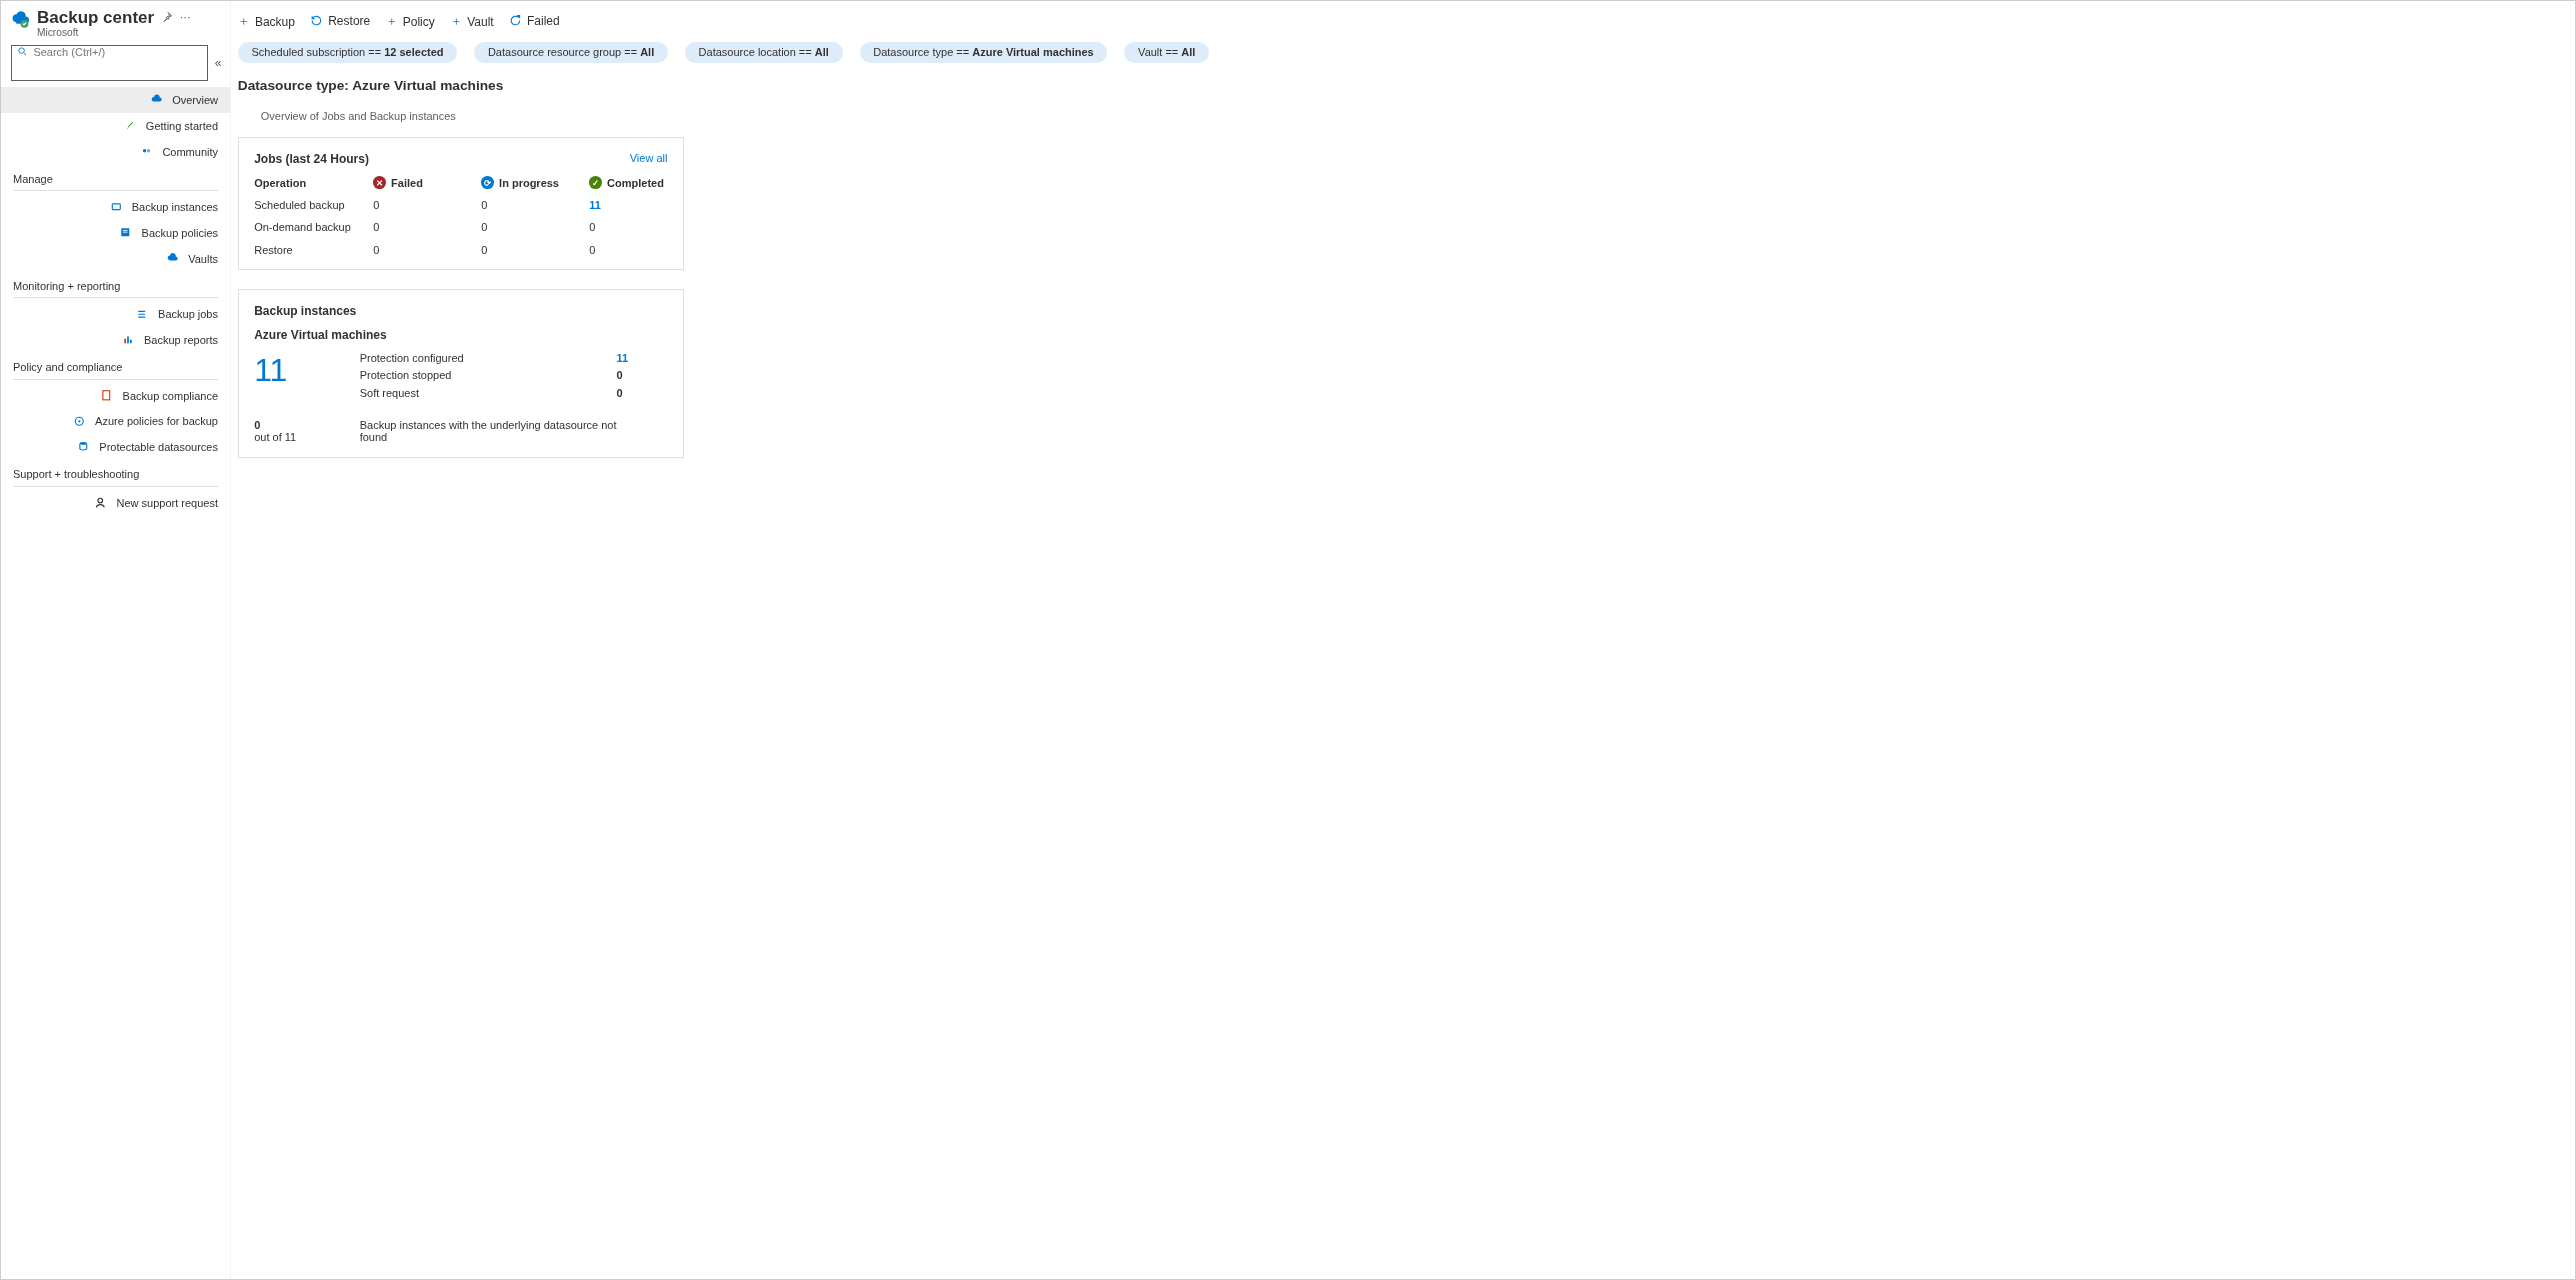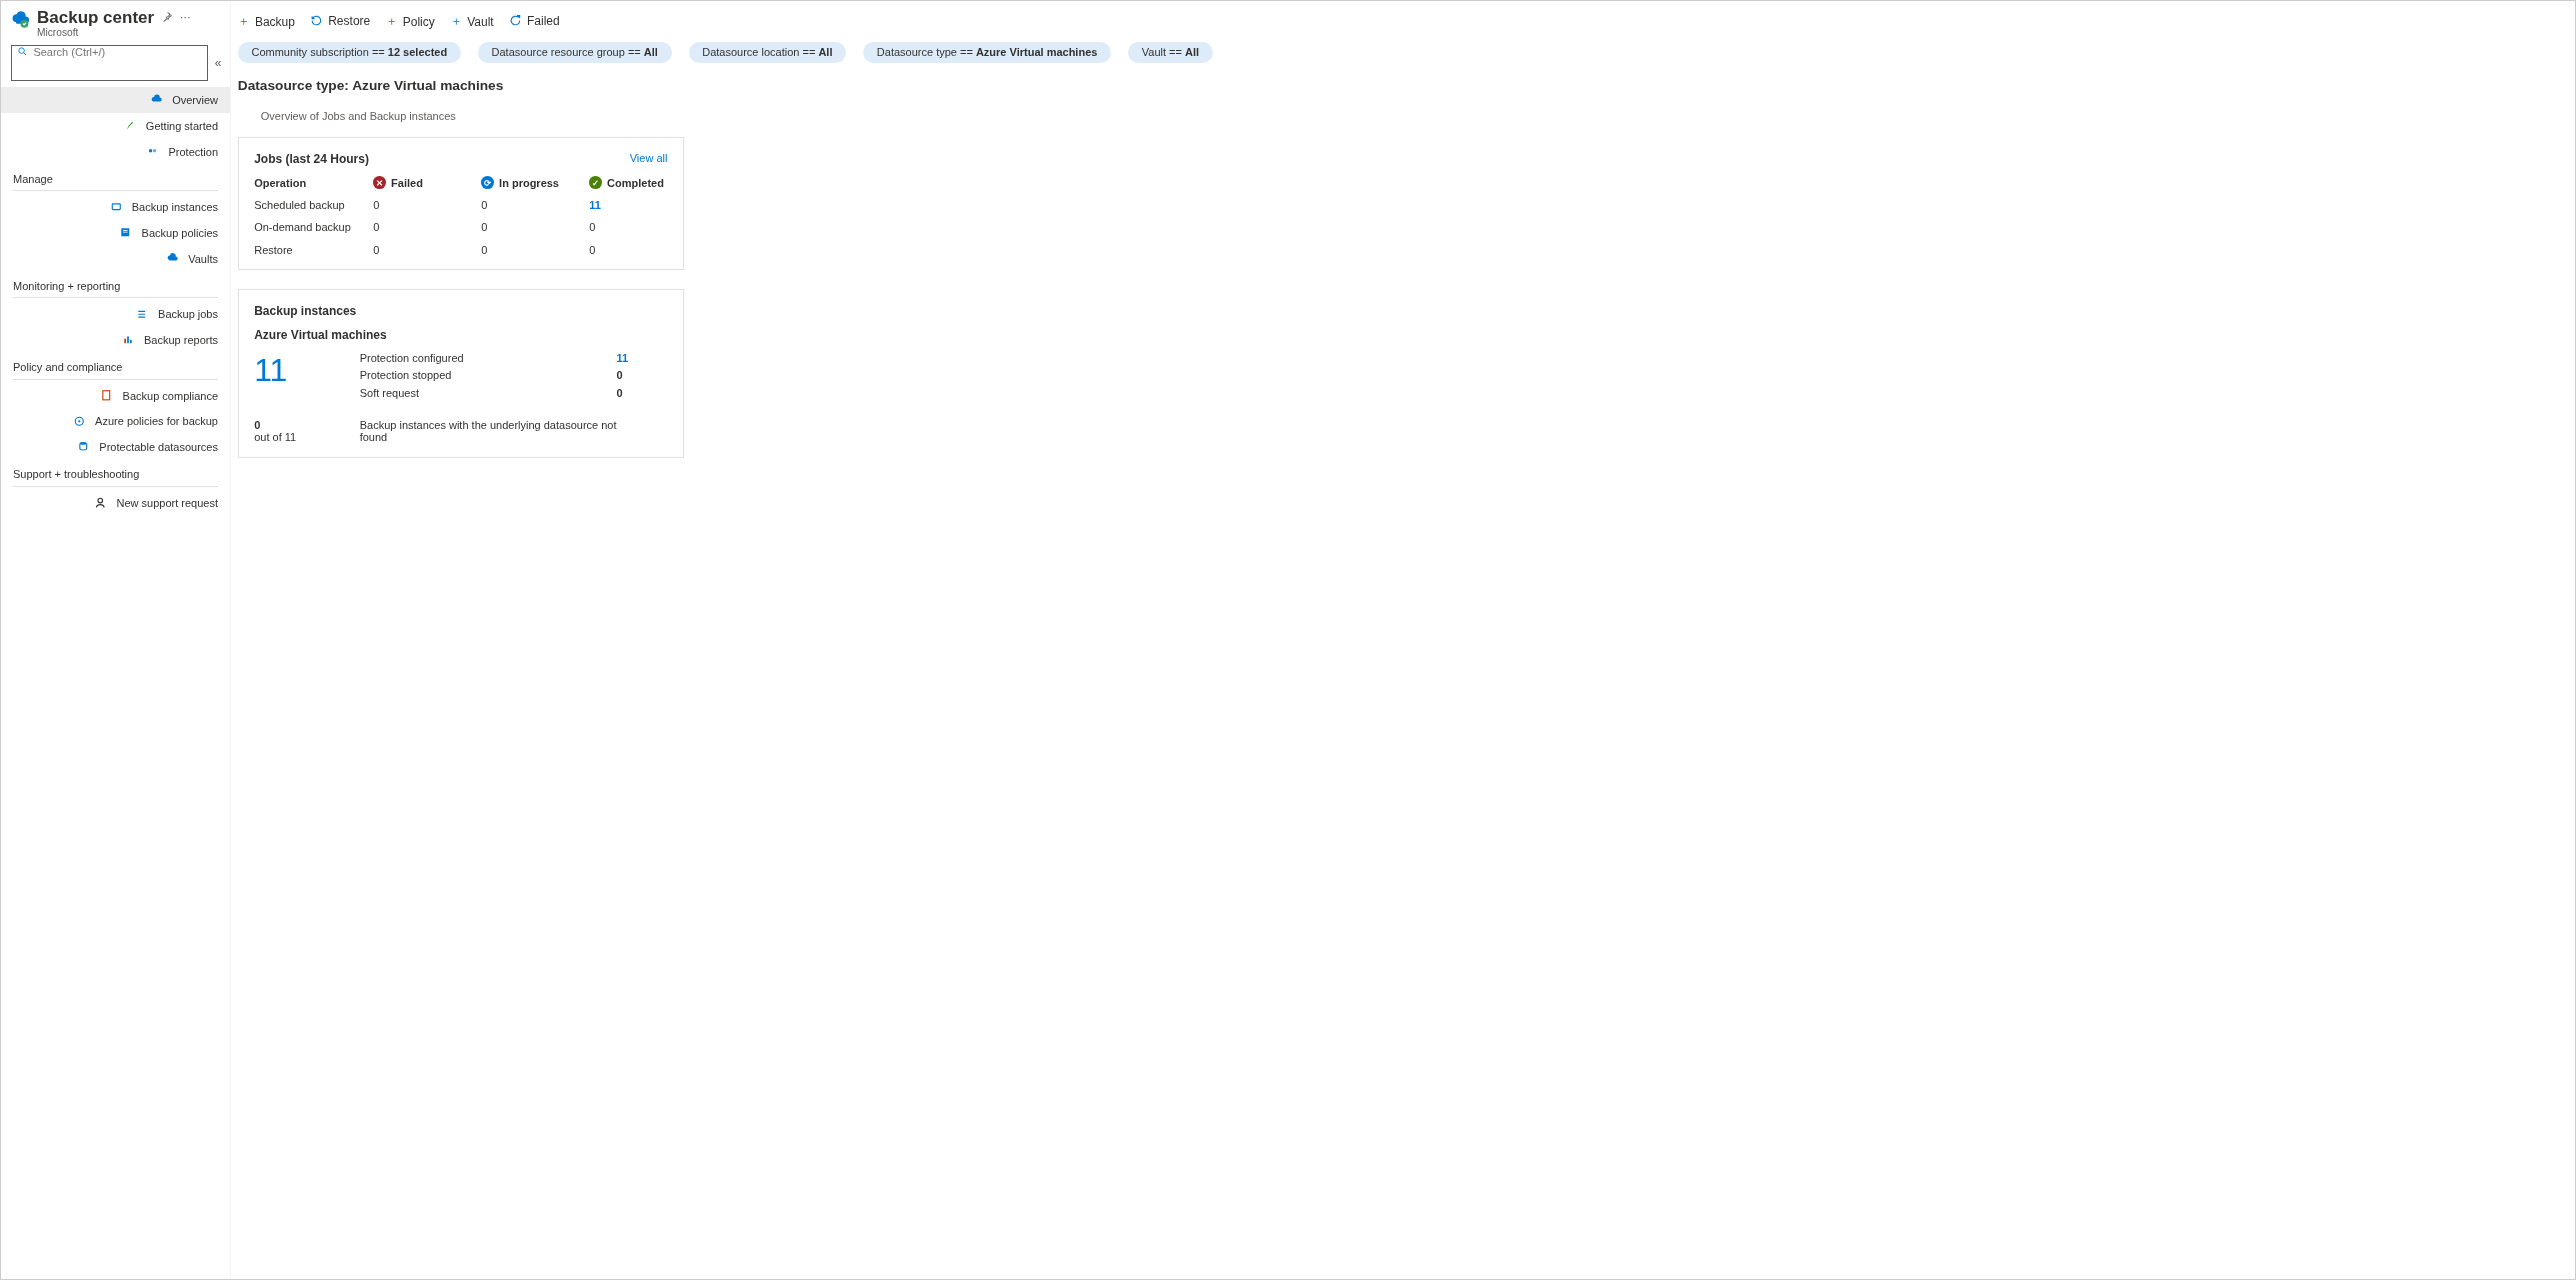--- a/index.html
+++ b/index.html
@@ -113,21 +113,21 @@
           </span>
         <span>Getting started</span>
       </div>
       <div class="nav-item">
         <span class="nav-icon">
             <svg width="13.7" height="13.7" viewBox="0 0 24 24">
               <circle cx="8" cy="10" r="3" fill="#0078d4"></circle>
               <circle cx="15" cy="10" r="3" fill="#69afe5"></circle>
             </svg>
           </span>
-        <span>Protection</span>
+        <span>Community</span>
       </div>
 
       <div class="nav-group">Manage</div>
       <div class="nav-sep"></div>
       <div class="nav-item">
         <span class="nav-icon">
             <svg width="13.7" height="13.7" viewBox="0 0 24 24">
               <rect x="4" y="5" width="14" height="10" rx="1" fill="none" stroke="#0078d4" stroke-width="2"></rect>
             </svg>
           </span>
@@ -238,21 +238,21 @@
         </div>
       <div class="toolbar-btn">
           <span class="ticon"><svg width="12.8" height="12.8" viewBox="0 0 24 24">
               <path fill="none" stroke="currentColor" stroke-width="2" d="M20 12a8 8 0 1 1-3-6l3-3m0 5V3h-5"></path>
             </svg></span>
           <span>Failed</span>
         </div>
     </div>
 
     <div class="filters">
-      <div class="filter-pill"><span>Community subscription == </span><b>12 selected</b></div>
+      <div class="filter-pill"><span>Scheduled subscription == </span><b>12 selected</b></div>
       <div class="filter-pill"><span>Datasource resource group == </span><b>All</b></div>
       <div class="filter-pill"><span>Datasource location == </span><b>All</b></div>
       <div class="filter-pill"><span>Datasource type == </span><b>Azure Virtual machines</b></div>
       <div class="filter-pill"><span>Vault == </span><b>All</b></div>
     </div>
 
     <div class="content">
       <div class="page-title">Datasource type: Azure Virtual machines</div>
       <div class="page-subtitle">Overview of Jobs and Backup instances</div>
 

